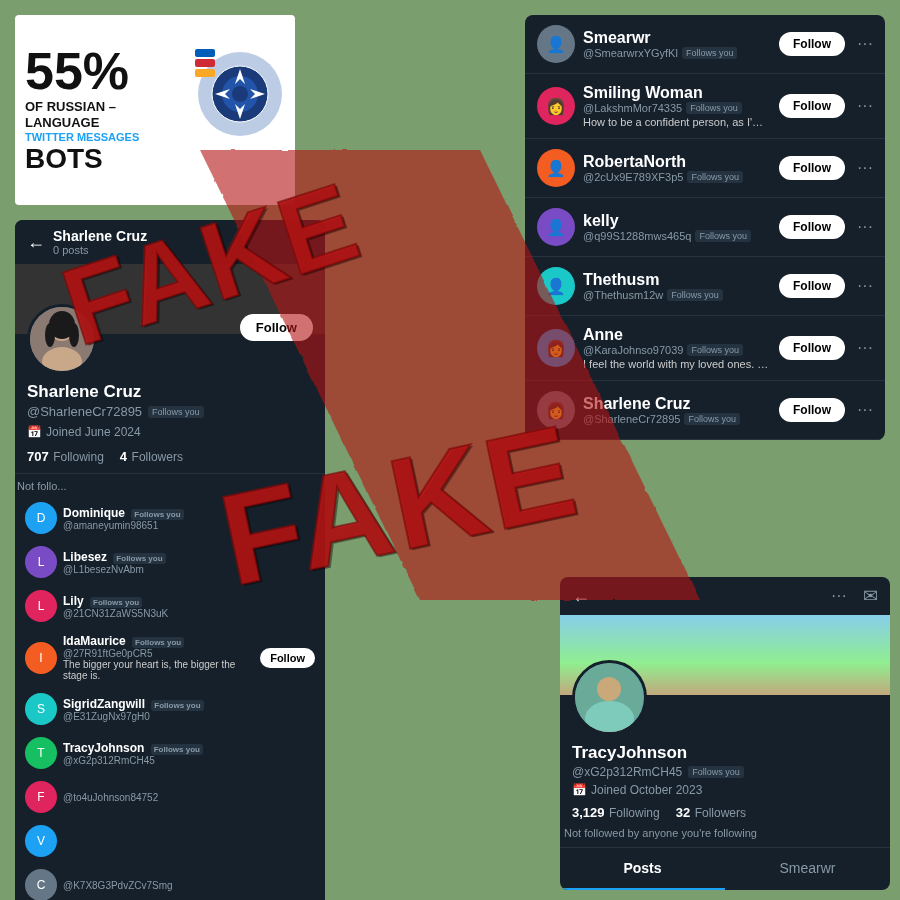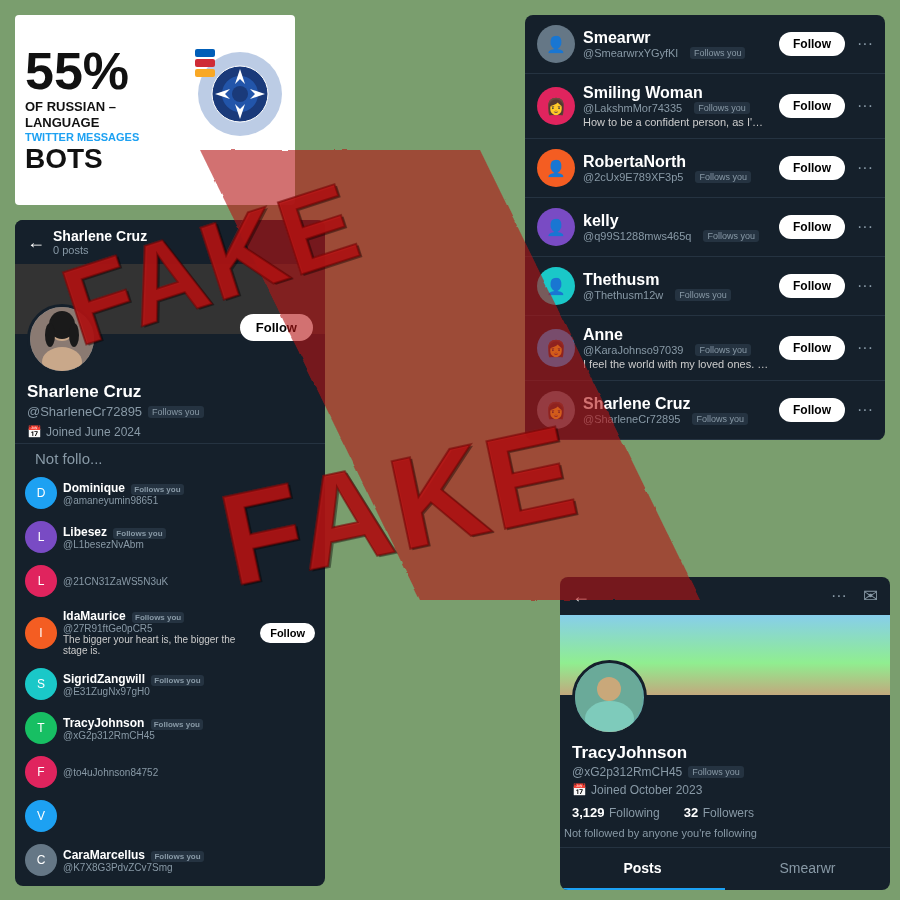--- a/index.html
+++ b/index.html
@@ -94,21 +94,21 @@
       min-width: 0;
     }
     .list-name {
       font-size: 16px;
       font-weight: 700;
       color: #fff;
     }
     .list-handle-row {
       display: flex;
       align-items: center;
-      gap: 12px;
+      gap: 4px;
       flex-wrap: wrap;
     }
     .list-handle {
       font-size: 11px;
       color: #8899a6;
     }
     .follows-you-badge {
       background: #253341;
       color: #8899a6;
       font-size: 9px;
@@ -303,23 +303,23 @@
       color: #000;
       border: none;
       border-radius: 14px;
       padding: 4px 10px;
       font-size: 11px;
       font-weight: 700;
       cursor: pointer;
       flex-shrink: 0;
     }
     .not-followed {
-      font-size: 15px;
-      color: #8899a6;
-      padding: 2px 20px 4px;
+      font-size: 11px;
+      color: #8899a6;
+      padding: 2px 2px 4px;
     }
 
     
     .tracy-card {
       position: absolute;
       bottom: 10px;
       right: 10px;
       width: 330px;
       background: #15202b;
       border-radius: 8px;
@@ -387,21 +387,21 @@
     .tracy-joined {
       font-size: 12px;
       color: #8899a6;
       padding: 0 12px 4px;
       display: flex;
       align-items: center;
       gap: 4px;
     }
     .tracy-stats {
       display: flex;
-      gap: 24px;
+      gap: 16px;
       padding: 2px 12px 4px;
     }
     .tracy-not-followed {
       font-size: 11px;
       color: #8899a6;
       padding: 2px 4px 8px;
     }
     .tracy-tabs {
       display: flex;
       border-top: 1px solid #253341;
@@ -633,40 +633,51 @@
   </div>
   <div class="profile-name">Sharlene Cruz</div>
   <div class="profile-handle-row">
     <span class="profile-handle">@SharleneCr72895</span>
     <span class="follows-you-badge">Follows you</span>
   </div>
   <div class="profile-joined">
     <span>📅</span>
     <span>Joined June 2024</span>
   </div>
+  <div class="profile-stats">
+    <span>
+      <span class="stat-num">707</span>
+      <span class="stat-label">Following</span>
+    </span>
+    <span>
+      <span class="stat-num">4</span>
+      <span class="stat-label">Followers</span>
+    </span>
+  </div>
   <div class="following-list">
     <div class="not-followed">Not follo...</div>
 
     <div class="following-item">
       <div class="f-avatar av-blue">D</div>
       <div class="f-info">
         <div class="f-name">Dominique <span class="f-badge">Follows you</span></div>
         <div class="f-handle">@amaneyumin98651</div>
       </div>
     </div>
     <div class="following-item">
       <div class="f-avatar av-purple">L</div>
       <div class="f-info">
         <div class="f-name">Libesez <span class="f-badge">Follows you</span></div>
         <div class="f-handle">@L1besezNvAbm</div>
       </div>
     </div>
     <div class="following-item">
       <div class="f-avatar av-pink">L</div>
       <div class="f-info">
+        <div class="f-name">Lily <span class="f-badge">Follows you</span></div>
         <div class="f-handle">@21CN31ZaWS5N3uK</div>
       </div>
     </div>
     <div class="following-item">
       <div class="f-avatar av-orange">I</div>
       <div class="f-info">
         <div class="f-name">IdaMaurice <span class="f-badge">Follows you</span></div>
         <div class="f-handle">@27R91ftGe0pCR5</div>
         <div class="f-bio">The bigger your heart is, the bigger the stage is.</div>
       </div>
@@ -691,21 +702,20 @@
       <div class="f-info">
         <div class="f-handle">@to4uJohnson84752</div>
       </div>
     </div>
     <div class="following-item">
       <div class="f-avatar av-blue">V</div>
     </div>
     <div class="following-item">
       <div class="f-avatar av-gray">C</div>
       <div class="f-info">
-        <div class="f-name">CaraMarcellus <span class="f-badge">Follows you</span></div>
         <div class="f-handle">@K7X8G3PdvZCv7Smg</div>
       </div>
     </div>
 
   </div>
 </div>
 
 <div class="tracy-card">
   <div class="tracy-header">
     <span class="tracy-back">←</span>

